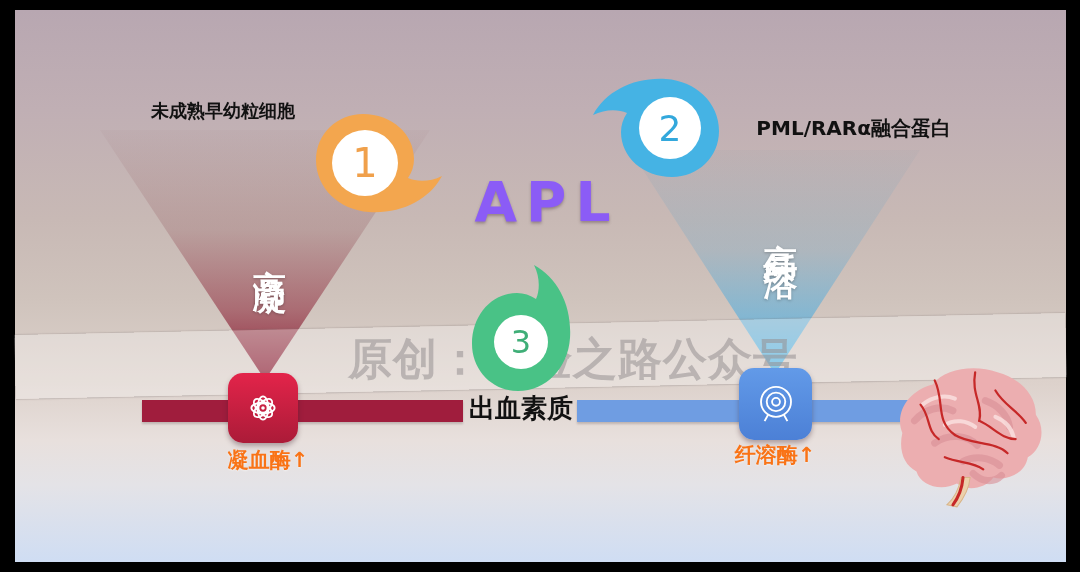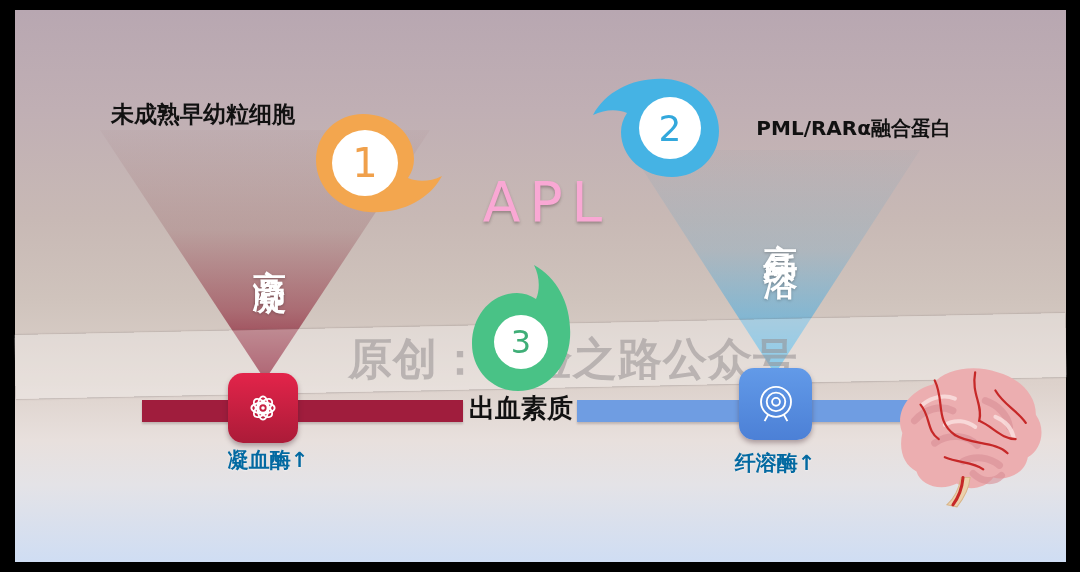--- a/index.html
+++ b/index.html
@@ -47,35 +47,35 @@
   .funnel-label{
     writing-mode:vertical-rl;text-orientation:upright;
     color:#fff;font-weight:bold;font-size:34px;letter-spacing:10px;
     text-shadow:0 1px 3px rgba(0,0,0,0.25);
   }
   .funnel-label.left{left:247px;top:242px;}
   .funnel-label.right{left:758px;top:216px;}
 
   
   .step-text{font-weight:bold;color:#111;line-height:1.32;text-align:right;}
-  .step1-text{left:85px;top:99px;width:210px;font-size:23px;}
+  .step1-text{left:85px;top:99px;width:210px;font-size:18px;}
   .step2-text{left:705px;top:115px;width:246px;font-size:20px;}
 
   
   .droplet{pointer-events:none;}
   .droplet svg{display:block;overflow:visible;}
   .badge{
     position:absolute;background:#fff;border-radius:50%;
     display:flex;align-items:center;justify-content:center;
   }
 
   
   .apl-title{
     left:452px;top:170px;width:190px;text-align:center;
-    font-size:55px;font-weight:normal;color:#f9a8d4;letter-spacing:9px;
+    font-size:55px;font-weight:bold;color:#8b5cf6;letter-spacing:9px;
     text-shadow:0 2px 3px rgba(90,70,75,0.45);
   }
 
   
   .bar{height:22px;top:400px;box-shadow:0 2px 2px rgba(80,60,60,0.25);}
   .bar-left{left:142px;width:321px;background:#a01d3d;}
   .bar-right{left:577px;width:374px;background:#6f9de2;}
   .axis-label{
     left:468px;top:391px;width:106px;text-align:center;
     font-size:26px;font-weight:bold;color:#111;
@@ -83,25 +83,25 @@
 
   
   .node-box{
     width:70px;height:70px;border-radius:15px;
     display:flex;align-items:center;justify-content:center;
     box-shadow:0 3px 5px rgba(60,30,40,0.35);
   }
   .node-box.red{left:228px;top:373px;background:linear-gradient(180deg,#e3244a,#ab1b38);}
   .node-box.blue{left:739px;top:368px;width:73px;height:72px;background:linear-gradient(180deg,#629ae8,#4c80d6);}
   .node-label{
-    font-size:21px;font-weight:600;color:#0369a1;text-align:center;
+    font-size:21px;font-weight:600;color:#f97316;text-align:center;
     text-shadow:0 1px 2px rgba(255,255,255,0.5);
   }
   .node-label.left{left:213px;top:446px;width:110px;}
-  .node-label.right{left:720px;top:441px;width:110px;margin-top:8px;}
+  .node-label.right{left:720px;top:441px;width:110px;}
 </style>
 </head>
 <body>
 
 <div class="frame"></div>
 
 <div class="abs funnel funnel-left"></div>
 <div class="abs funnel funnel-right"></div>
 
 <div class="abs wm-band"></div>

